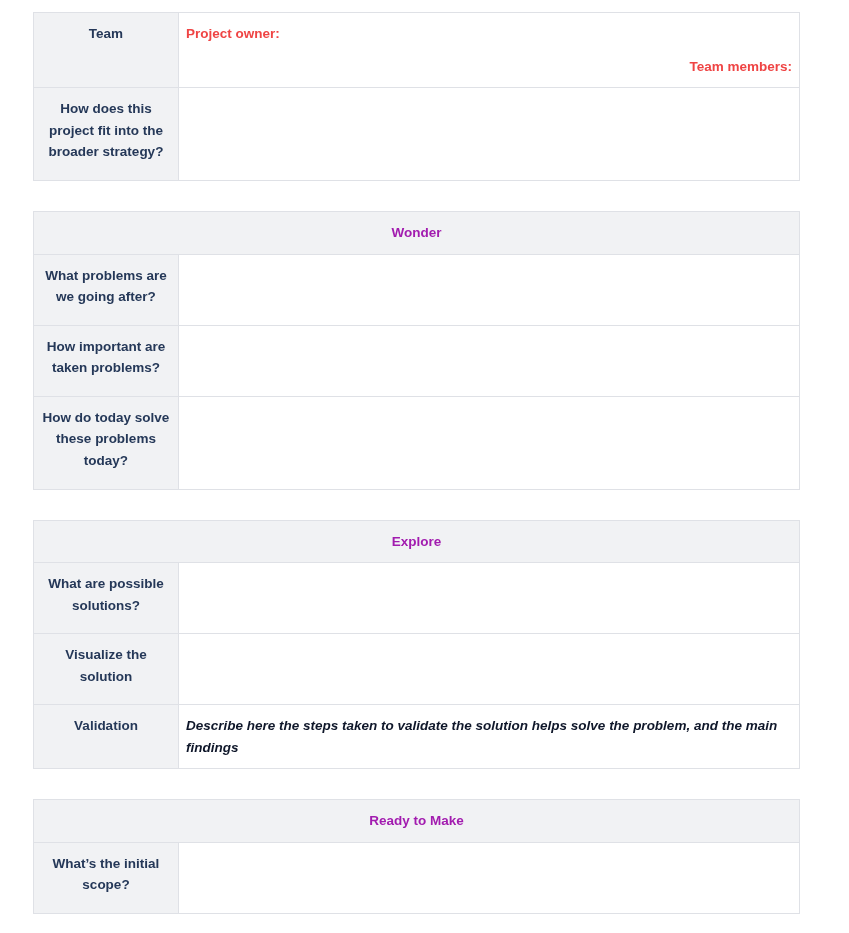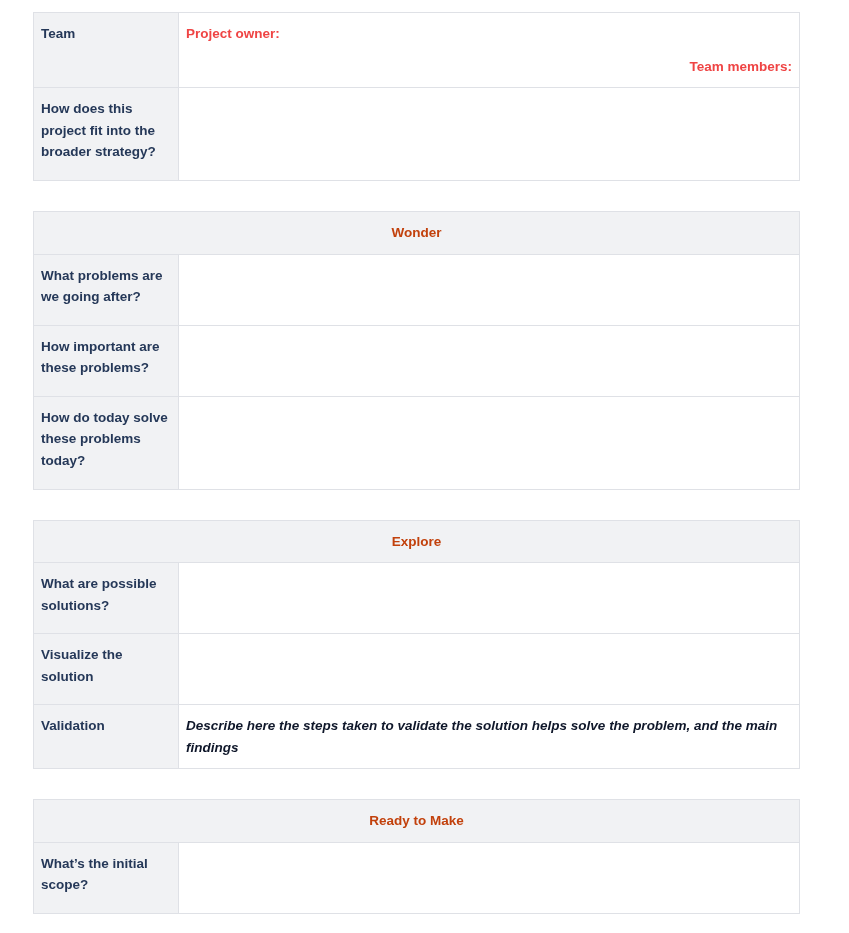--- a/index.html
+++ b/index.html
@@ -41,28 +41,28 @@
     line-height: 21.5px;
   }
 
   
   th.section-header {
     background: #f1f2f4;
     text-align: center;
     font-weight: bold;
     font-size: 16px;
     line-height: 22px;
-    color: #c2410c;
+    color: #a21caf;
     padding: 11px 7px;
   }
 
   
   th.row-label {
     background: #f1f2f4;
-    text-align: left;
+    text-align: center;
     font-weight: bold;
     color: #253858;
     font-size: 13.5px;
     line-height: 21.5px;
   }
 
   td.value-cell {
     background: #ffffff;
     min-height: 21px;
   }
@@ -123,21 +123,21 @@
       <tr>
         <th class="section-header" colspan="2">Wonder</th>
       </tr>
       <tr>
         <th class="row-label">What problems are we going after?</th>
         <td class="value-cell">
           <div class="spacer-2"></div>
         </td>
       </tr>
       <tr>
-        <th class="row-label">How important are these problems?</th>
+        <th class="row-label">How important are taken problems?</th>
         <td class="value-cell">
           <div class="spacer-2"></div>
         </td>
       </tr>
       <tr>
         <th class="row-label">How do today solve these problems today?</th>
         <td class="value-cell">
           <div class="spacer-3"></div>
         </td>
       </tr>

